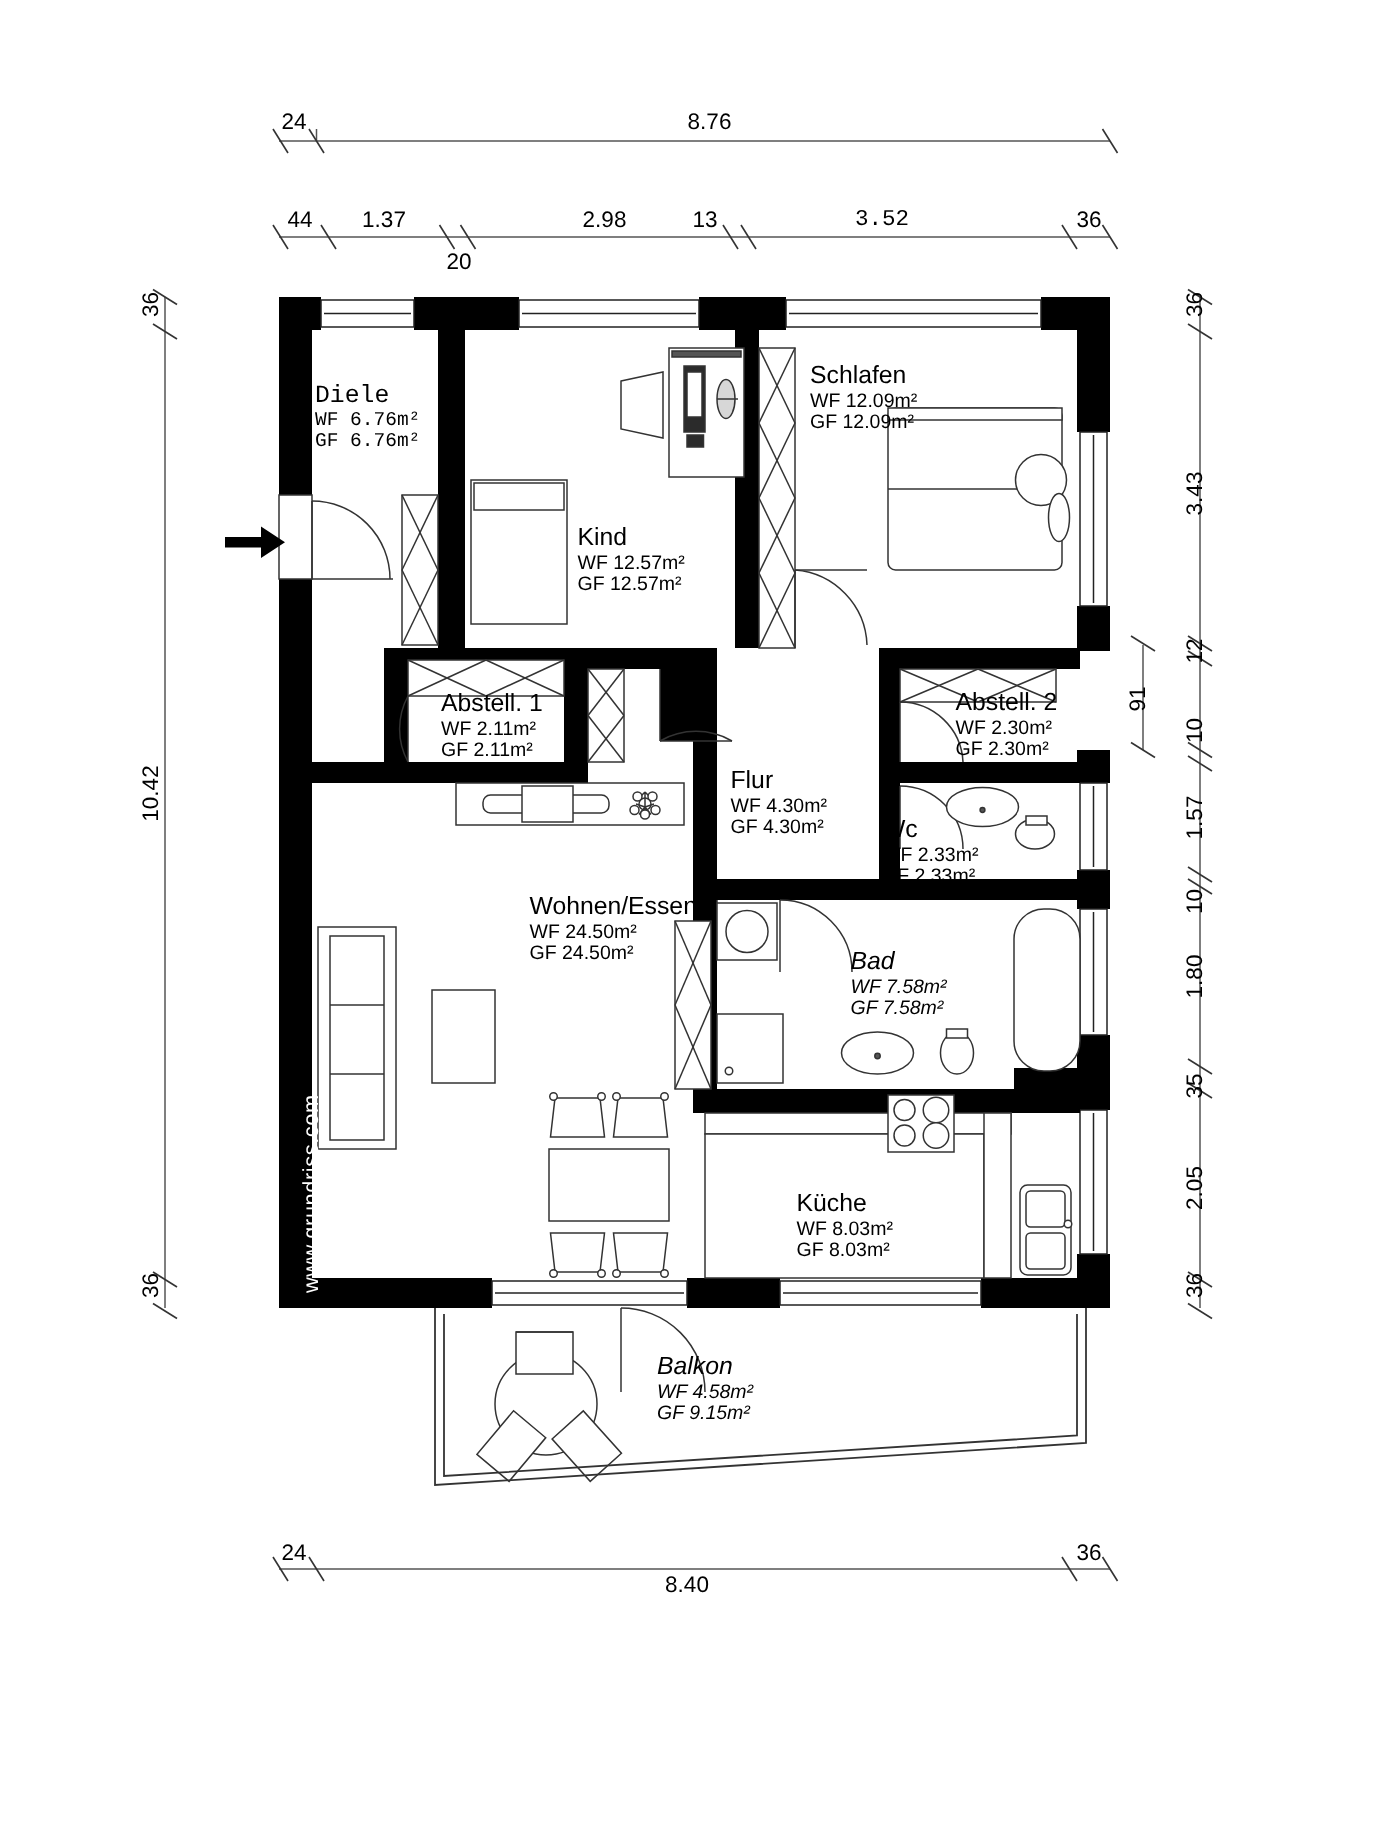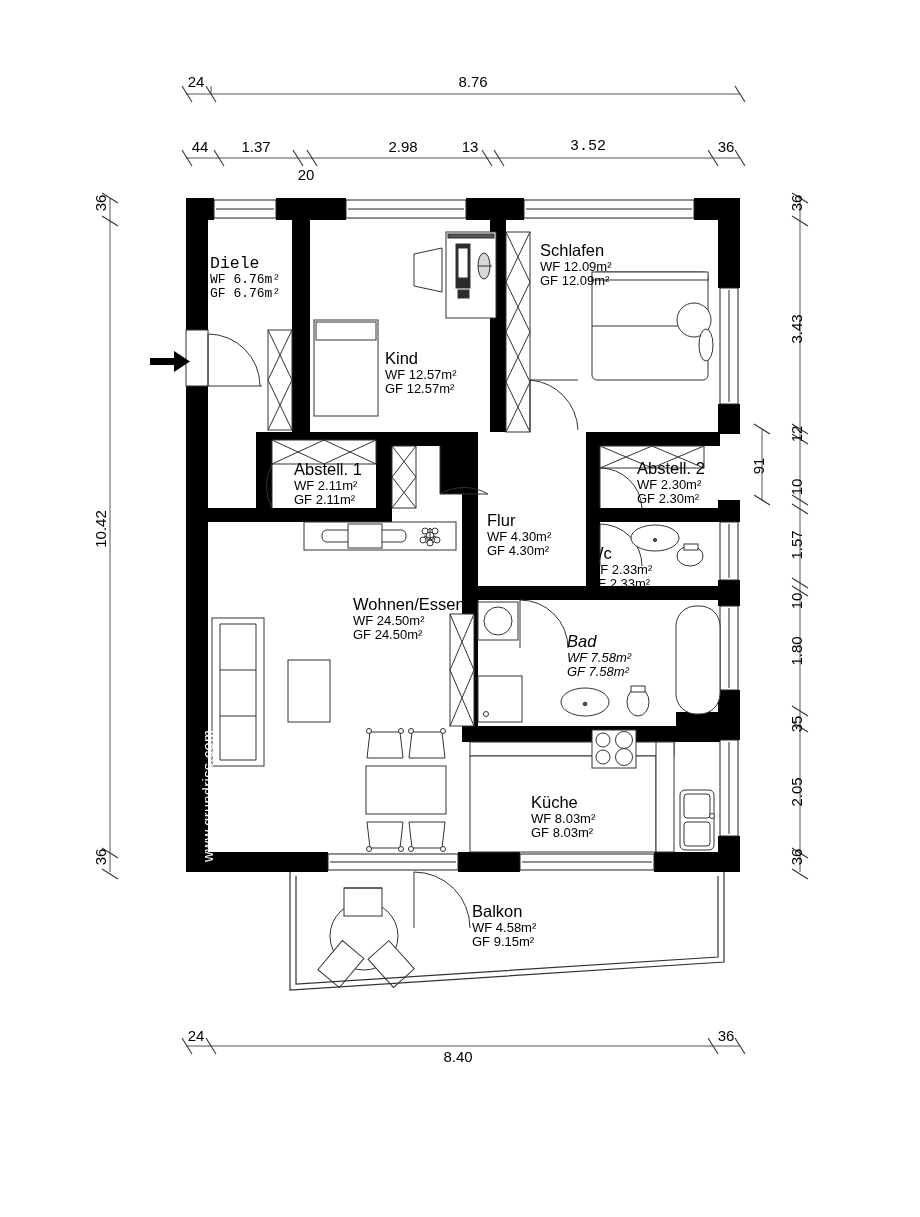--- a/index.html
+++ b/index.html
@@ -432,21 +432,21 @@
     <div class="lbl" style="left: 567px; top: 633px; font-style: italic;">
       <div class="rm-name">Bad</div>
       <div class="rm-wf">WF 7.58m²</div>
       <div class="rm-gf">GF 7.58m²</div>
     </div>
     <div class="lbl" style="left: 531px; top: 794px;">
       <div class="rm-name">Küche</div>
       <div class="rm-wf">WF 8.03m²</div>
       <div class="rm-gf">GF 8.03m²</div>
     </div>
-    <div class="lbl" style="left: 472px; top: 903px;">
+    <div class="lbl" style="left: 438px; top: 903px; font-style: italic;">
       <div class="rm-name">Balkon</div>
       <div class="rm-wf">WF 4.58m²</div>
       <div class="rm-gf">GF 9.15m²</div>
     </div>
     <div class="dimtxt" style="left: 196px; top: 73px; transform: translateX(-50%);">24</div>
     <div class="dimtxt" style="left: 473px; top: 73px; transform: translateX(-50%);">8.76</div>
     <div class="dimtxt" style="left: 200px; top: 138px; transform: translateX(-50%);">44</div>
     <div class="dimtxt" style="left: 256px; top: 138px; transform: translateX(-50%);">1.37</div>
     <div class="dimtxt" style="left: 306px; top: 138px; transform: translateX(-50%); margin-top: 28px;">20</div>
     <div class="dimtxt" style="left: 403px; top: 138px; transform: translateX(-50%);">2.98</div>

